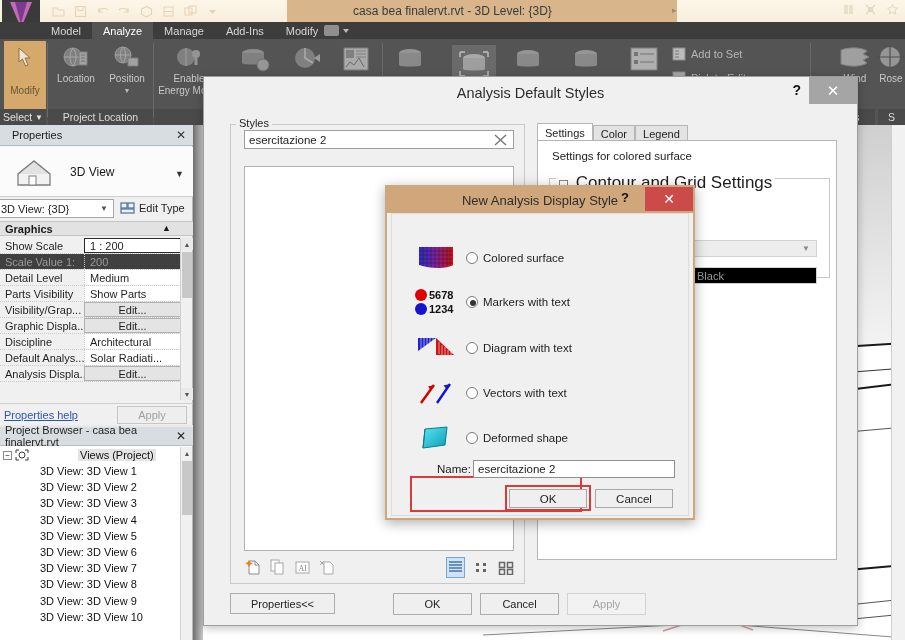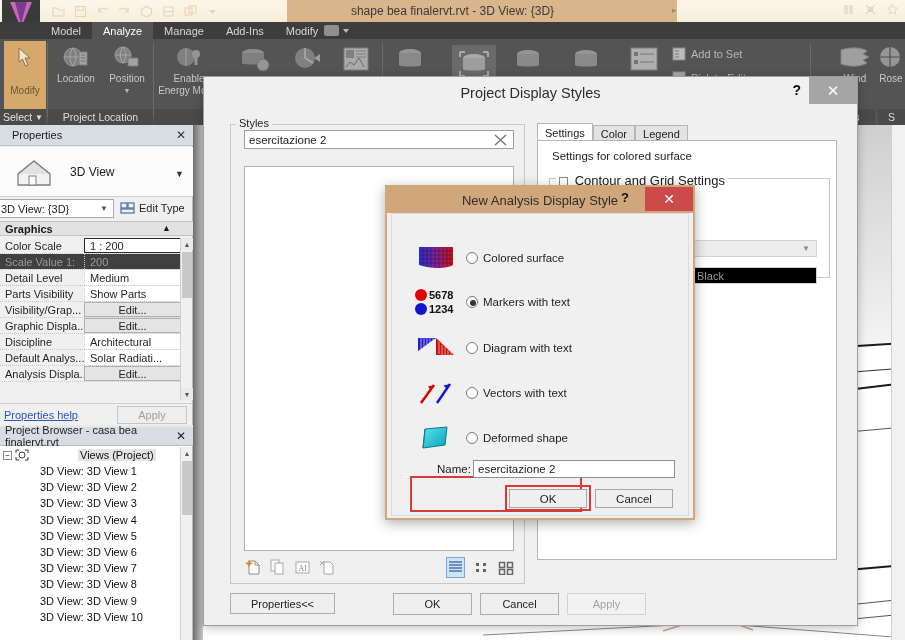--- a/index.html
+++ b/index.html
@@ -164,21 +164,21 @@
   .tabstrip { position:absolute; left:537px; top:123px; display:flex; align-items:flex-end; }
   .dtab { height:17px; padding:0 7px; border:1px solid #b6b6b6; border-bottom:none;
     background:#e3e3e3; display:flex; align-items:center; font-size:11px; color:#1d1d1d; }
   .dtab.active { background:#fff; height:19px; }
   #tabPanel { position:absolute; left:537px; top:140px; width:300px; height:420px;
     background:#fff; border:1px solid #b6b6b6; }
   #tpTitle { position:absolute; left:552px; top:150px; font-size:11.5px; color:#1d1d1d; }
   #contourGrp { position:absolute; left:549px; top:178px; width:281px; height:100px;
     border:1px solid #c8c8c8; }
   #contourLbl { position:absolute; left:556px; top:173px; background:#fff; padding:0 3px;
-    font-size:13px; color:#1d1d1d; }
+    font-size:17px; color:#1d1d1d; }
   #selCombo { position:absolute; left:690px; top:240px; width:127px; height:17px;
     background:#ededed; border:1px solid #d2d2d2; }
   #selCombo .cv { position:absolute; right:6px; top:3px; font-size:8px; color:#888; }
   #blackField { position:absolute; left:690px; top:267px; width:127px; height:17px;
     background:#000000; border:1px solid #d2d2d2; display:flex; align-items:center;
     padding-left:6px; font-size:11px; color:#9b9b9b; }
   #blackSw { position:absolute; left:672px; top:267px; width:14px; height:17px;
     background:#ededed; border:1px solid #d2d2d2; }
 
   #dlgOuterBtns { position:absolute; left:0; top:585px; width:655px; height:36px; }
@@ -216,21 +216,21 @@
     padding-left:4px; font-size:11.5px; }
   .ibtn { position:absolute; top:489px; width:78px; height:19px; background:#efefef;
     border:1px solid #a8a8a8; display:flex; align-items:center; justify-content:center;
     font-size:11.5px; color:#1d1d1d; }
 </style>
 </head>
 <body>
 
 <div id="titlebar">
   <div class="ttlbg"></div>
-  <div class="ttl">shape bea finalervt.rvt - 3D View: {3D}</div>
+  <div class="ttl">casa bea finalervt.rvt - 3D Level: {3D}</div>
   <div class="arrow">▸</div>
   <div class="rightIcons">
     <svg width="13" height="13" viewBox="0 0 13 13">
         <path d="M3 2v9M5 2v9M8 2v9M10 2v9" stroke="#c8b79a" stroke-width="1.3" fill="none"></path>
       </svg>
     <svg width="13" height="13" viewBox="0 0 13 13">
         <path d="M2 2l9 9M11 2l-9 9" stroke="#c8b79a" stroke-width="1.1" fill="none"></path>
         <circle cx="6.5" cy="6.5" r="2" fill="none" stroke="#c8b79a" stroke-width="1.1"></circle>
       </svg>
     <svg width="13" height="13" viewBox="0 0 13 13">
@@ -473,21 +473,21 @@
         </svg>
         <span>Edit Type</span>
       </div>
     </div>
     <div class="propGroup" style="top:96px;">
       <span>Graphics</span>
       <span class="chev">▲</span>
     </div>
     <div id="propRows">
       <div class="prow">
-        <div class="k">Color Scale</div>
+        <div class="k">Show Scale</div>
         <div class="v sel">1 : 200</div>
       </div>
       <div class="prow dim">
         <div class="k">Scale Value   1:</div>
         <div class="v">200</div>
       </div>
       <div class="prow">
         <div class="k">Detail Level</div>
         <div class="v">Medium</div>
       </div>
@@ -574,21 +574,21 @@
     </div>
     <div id="pbScroll">
       <div class="up">▲</div>
       <div class="thumb"></div>
     </div>
   </div>
 </div>
 
 <div id="dlgOuter">
   <div id="dlgOuterTitle">
-    <span>Project Display Styles</span>
+    <span>Analysis Default Styles</span>
     <span class="q">?</span>
     <span class="close">✕</span>
   </div>
 </div>
 
 <div class="grpbox" style="left:230px; top:124px; width:295px; height:460px;"></div>
 <div class="grplbl" style="left:236px; top:117px;">Styles</div>
 
 <div id="stylesCombo">
   <span>esercitazione 2</span>

